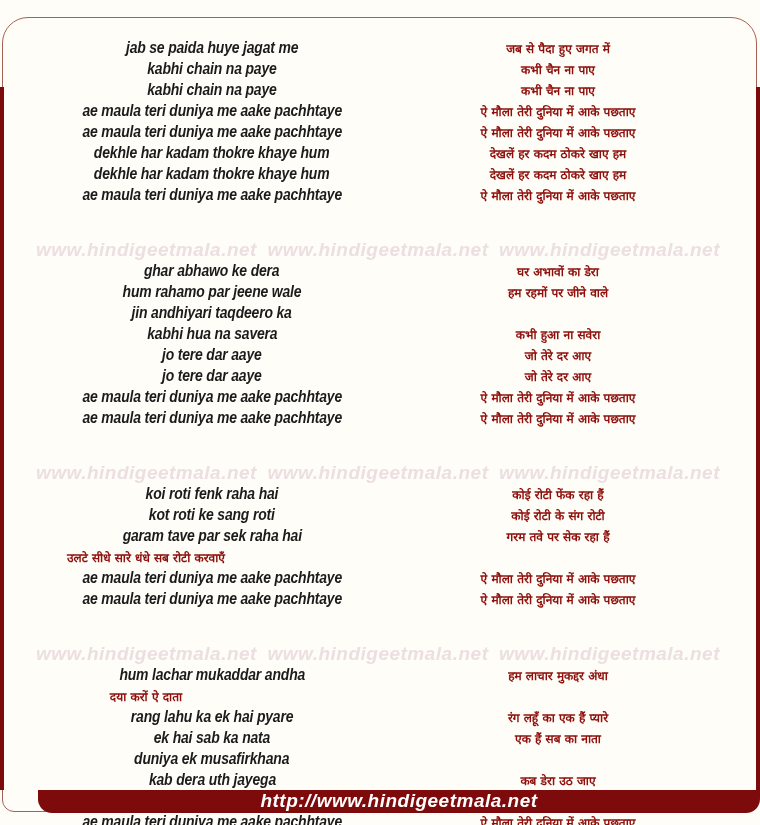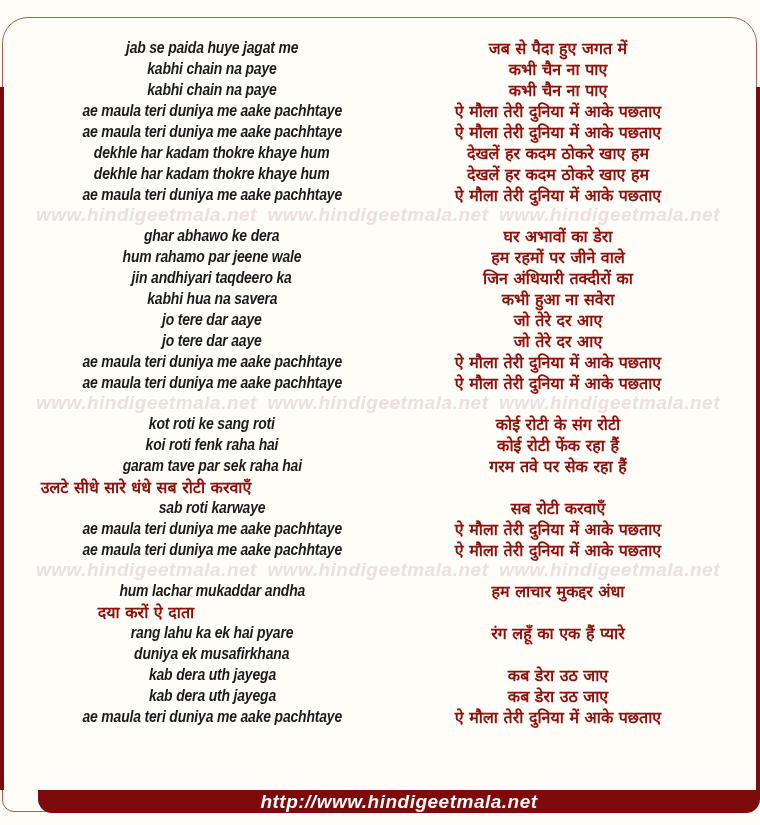--- a/index.html
+++ b/index.html
@@ -24,34 +24,34 @@
   .hi-cell{width:280px;text-align:center;}
   .en-text{
     display:inline-block;white-space:nowrap;
     font-style:italic;font-weight:bold;font-size:17px;color:#1b1b1b;
     letter-spacing:-0.2px;
     transform:scaleX(.82);transform-origin:center;
   }
   .hi-text{
     display:inline-block;white-space:nowrap;
     font-family:"DejaVu Sans",sans-serif;
-    font-weight:bold;font-size:16px;color:#8e100d;
+    font-weight:bold;font-size:12px;color:#8e100d;
   }
   .wm-row{
     height:20px;display:flex;align-items:center;
-    justify-content:space-between;padding:0 34px 0 30px;
+    justify-content:space-between;padding:0 34px 0 30px;margin-top:35px;
   }
   .wm{
     font-style:italic;font-weight:bold;font-size:19px;
     color:#ecdfe2;letter-spacing:.5px;white-space:nowrap;
   }
   .footer-bar{
     position:absolute;left:0;right:0;top:790px;height:23px;
     background:#7d0b0b;border-radius:0 0 14px 14px;
-    display:flex;align-items:center;justify-content:center;margin-left:38px;
+    display:flex;justify-content:center;margin-left:38px;
   }
   .footer-url{
     color:#ffffff;font-style:italic;font-weight:bold;
     font-size:19px;letter-spacing:.5px;
   }
 </style>
 </head>
 <body>
 
 <div class="page">
@@ -103,21 +103,20 @@
         <div class="line-row">
           <div class="en-cell"><span class="en-text">ghar abhawo ke dera</span></div>
           <div class="hi-cell"><span class="hi-text">घर अभावों का डेरा</span></div>
         </div>
         <div class="line-row">
           <div class="en-cell"><span class="en-text">hum rahamo par jeene wale</span></div>
           <div class="hi-cell"><span class="hi-text">हम रहमों पर जीने वाले</span></div>
         </div>
         <div class="line-row">
           <div class="en-cell"><span class="en-text">jin andhiyari taqdeero ka</span></div>
-          <div class="hi-cell"><span class="hi-text">जिन अंधियारी तक्दीरों का</span></div>
         </div>
         <div class="line-row">
           <div class="en-cell"><span class="en-text">kabhi hua na savera</span></div>
           <div class="hi-cell"><span class="hi-text">कभी हुआ ना सवेरा</span></div>
         </div>
         <div class="line-row">
           <div class="en-cell"><span class="en-text">jo tere dar aaye</span></div>
           <div class="hi-cell"><span class="hi-text">जो तेरे दर आए</span></div>
         </div>
         <div class="line-row">
@@ -133,39 +132,35 @@
           <div class="hi-cell"><span class="hi-text">ऐ मौला तेरी दुनिया में आके पछताए</span></div>
         </div>
       </div>
       <div class="wm-row">
         <span class="wm">www.hindigeetmala.net</span>
         <span class="wm">www.hindigeetmala.net</span>
         <span class="wm">www.hindigeetmala.net</span>
       </div>
       <div class="stanza">
         <div class="line-row">
+          <div class="en-cell"><span class="en-text">koi roti fenk raha hai</span></div>
+          <div class="hi-cell"><span class="hi-text">कोई रोटी फेंक रहा हैं</span></div>
+        </div>
+        <div class="line-row">
           <div class="en-cell"><span class="en-text">kot roti ke sang roti</span></div>
           <div class="hi-cell"><span class="hi-text">कोई रोटी के संग रोटी</span></div>
         </div>
         <div class="line-row">
-          <div class="en-cell"><span class="en-text">koi roti fenk raha hai</span></div>
-          <div class="hi-cell"><span class="hi-text">कोई रोटी फेंक रहा हैं</span></div>
-        </div>
-        <div class="line-row">
           <div class="en-cell"><span class="en-text">garam tave par sek raha hai</span></div>
           <div class="hi-cell"><span class="hi-text">गरम तवे पर सेक रहा हैं</span></div>
         </div>
         <div class="line-row">
           <div class="hi-cell"><span class="hi-text">उलटे सीधे सारे धंधे सब रोटी करवाएँ</span></div>
         </div>
         <div class="line-row">
-          <div class="en-cell"><span class="en-text">sab roti karwaye</span></div>
-          <div class="hi-cell"><span class="hi-text">सब रोटी करवाएँ</span></div>
-        </div>
-        <div class="line-row">
           <div class="en-cell"><span class="en-text">ae maula teri duniya me aake pachhtaye</span></div>
           <div class="hi-cell"><span class="hi-text">ऐ मौला तेरी दुनिया में आके पछताए</span></div>
         </div>
         <div class="line-row">
           <div class="en-cell"><span class="en-text">ae maula teri duniya me aake pachhtaye</span></div>
           <div class="hi-cell"><span class="hi-text">ऐ मौला तेरी दुनिया में आके पछताए</span></div>
         </div>
       </div>
       <div class="wm-row">
         <span class="wm">www.hindigeetmala.net</span>
@@ -176,20 +171,24 @@
         <div class="line-row">
           <div class="en-cell"><span class="en-text">hum lachar mukaddar andha</span></div>
           <div class="hi-cell"><span class="hi-text">हम लाचार मुकद्दर अंधा</span></div>
         </div>
         <div class="line-row">
           <div class="hi-cell"><span class="hi-text">दया करों ऐ दाता</span></div>
         </div>
         <div class="line-row">
           <div class="en-cell"><span class="en-text">rang lahu ka ek hai pyare</span></div>
           <div class="hi-cell"><span class="hi-text">रंग लहूँ का एक हैं प्यारे</span></div>
+        </div>
+        <div class="line-row">
+          <div class="en-cell"><span class="en-text">ek hai sab ka nata</span></div>
+          <div class="hi-cell"><span class="hi-text">एक हैं सब का नाता</span></div>
         </div>
         <div class="line-row">
           <div class="en-cell"><span class="en-text">duniya ek musafirkhana</span></div>
         </div>
         <div class="line-row">
           <div class="en-cell"><span class="en-text">kab dera uth jayega</span></div>
           <div class="hi-cell"><span class="hi-text">कब डेरा उठ जाए</span></div>
         </div>
         <div class="line-row">
           <div class="en-cell"><span class="en-text">kab dera uth jayega</span></div>

